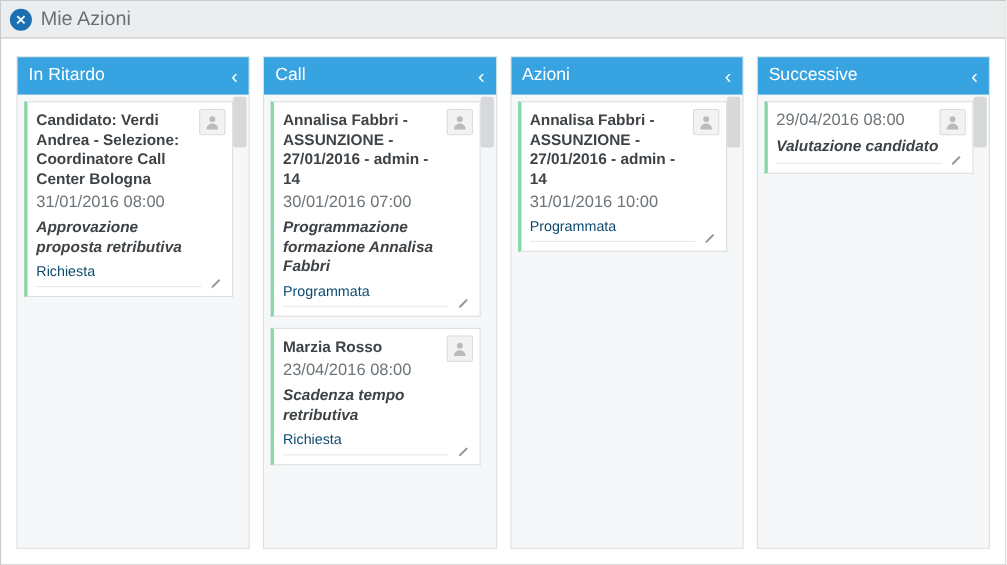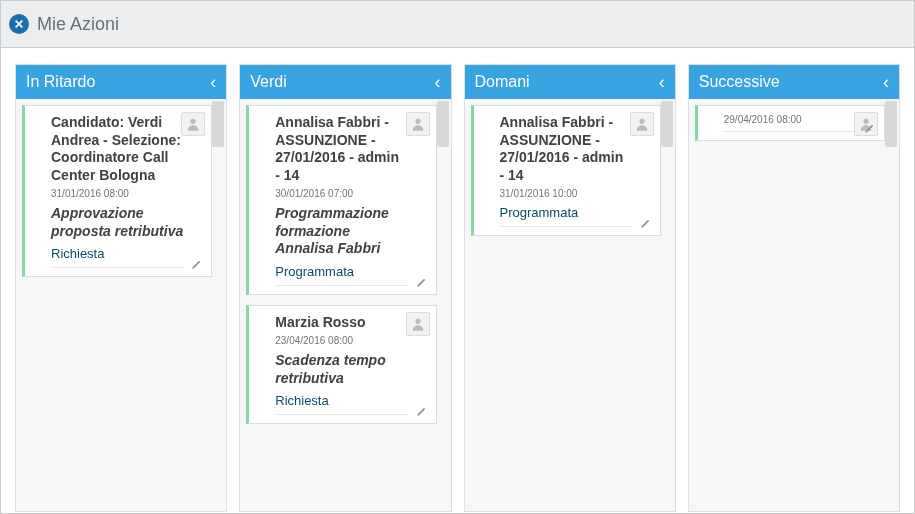--- a/index.html
+++ b/index.html
@@ -1,33 +1,33 @@
 <!DOCTYPE html>
 <html><head>
 <meta charset="utf-8">
 <style>
   * { box-sizing: border-box; margin: 0; padding: 0; }
   html, body { width: 915px; height: 514px; font-family: "Segoe UI", Tahoma, sans-serif; background: #fff; }
   .window { width: 915px; height: 514px; border: 1px solid #c7c9cb; background: #fff; }
-  .titlebar { height: 47px; background: #ecedee; border-bottom: 1px solid #c7c9cb; display: flex; align-items: center; padding: 0 8px; }
+  .titlebar { height: 34px; background: #ecedee; border-bottom: 1px solid #c7c9cb; display: flex; align-items: center; padding: 0 8px; }
   .close-circle { width: 20px; height: 20px; border-radius: 50%; background: #1b6fb3; color: #fff; display: flex; align-items: center; justify-content: center; font-size: 14px; line-height: 1; margin-right: 8px; cursor: pointer; }
   .title-text { color: #6b7075; font-size: 18px; }
   .board { display: flex; gap: 12px; padding: 16px 14px; height: calc(514px - 34px); }
   .column { flex: 1; background: #f6f7f8; border: 1px solid #dde0e2; display: flex; flex-direction: column; min-width: 0; }
   .col-header { height: 34px; background: #37a3e0; color: #fff; display: flex; align-items: center; justify-content: space-between; padding: 0 10px; font-size: 16px; cursor: pointer; }
   .col-header .chev { font-size: 18px; line-height: 1; }
   .col-body { position: relative; flex: 1; overflow: hidden; }
   .scrollbar { position: absolute; right: 2px; top: 2px; bottom: 2px; width: 12px; background: transparent; }
   .scrollbar .thumb { width: 100%; height: 46px; background: #d6d8da; border-radius: 2px; }
   .cards { padding: 6px 14px 6px 6px; display: flex; flex-direction: column; gap: 10px; }
-  .card { position: relative; background: #fff; border: 1px solid #dbdee0; padding: 8px 28px 8px 26px; border-left: 3px solid #86d6a6; }
+  .card { position: relative; background: #fff; border: 1px solid #dbdee0; padding: 8px 28px 8px 8px; border-left: 3px solid #86d6a6; }
   .avatar { position: absolute; top: 6px; right: 6px; width: 24px; height: 24px; background: #f2f2f2; border: 1px solid #dcdcdc; border-radius: 2px; display: flex; align-items: center; justify-content: center; }
   .avatar svg { width: 16px; height: 16px; fill: #b9bbbd; }
   .card-title { font-weight: 600; color: #3e4347; font-size: 14px; line-height: 1.25; margin-bottom: 4px; }
-  .card-date { font-size: 10px; color: #6e757a; margin-bottom: 6px; }
+  .card-date { font-size: 15px; color: #6e757a; margin-bottom: 6px; }
   .card-desc { font-style: italic; font-weight: 600; color: #3e4347; font-size: 14px; line-height: 1.25; margin-bottom: 6px; }
   .card-status { font-size: 13px; color: #0c4a6e; }
   .card-edit { position: absolute; right: 6px; bottom: 4px; width: 16px; height: 16px; display: flex; align-items: center; justify-content: center; cursor: pointer; }
   .card-edit svg { width: 12px; height: 12px; stroke: #8f9498; fill: #8f9498; transform: rotate(0deg); }
   .card-sep { border-top: 1px solid #e6e8ea; margin-top: 6px; height: 0; }
 </style>
 </head>
 <body>
 
 <div class="window">
@@ -70,21 +70,21 @@
           </div>
         </div>
         <div class="scrollbar">
             <div class="thumb"></div>
           </div>
       </div>
     </div>
 
     <div class="column">
       <div class="col-header">
-        <span>Verdi</span>
+        <span>Call</span>
         <span class="chev">‹</span>
       </div>
       <div class="col-body">
         <div class="cards">
           <div class="card">
             <div class="avatar">
               <svg viewBox="0 0 24 24">
                   <circle cx="12" cy="8" r="4"></circle>
                   <path d="M4 22c0-4.4 3.6-8 8-8s8 3.6 8 8"></path>
                 </svg>
@@ -120,21 +120,21 @@
           </div>
         </div>
         <div class="scrollbar">
             <div class="thumb"></div>
           </div>
       </div>
     </div>
 
     <div class="column">
       <div class="col-header">
-        <span>Domani</span>
+        <span>Azioni</span>
         <span class="chev">‹</span>
       </div>
       <div class="col-body">
         <div class="cards">
           <div class="card">
             <div class="avatar">
               <svg viewBox="0 0 24 24">
                   <circle cx="12" cy="8" r="4"></circle>
                   <path d="M4 22c0-4.4 3.6-8 8-8s8 3.6 8 8"></path>
                 </svg>
@@ -164,20 +164,21 @@
       <div class="col-body">
         <div class="cards">
           <div class="card">
             <div class="avatar">
               <svg viewBox="0 0 24 24">
                   <circle cx="12" cy="8" r="4"></circle>
                   <path d="M4 22c0-4.4 3.6-8 8-8s8 3.6 8 8"></path>
                 </svg>
             </div>
             <div class="card-date">29/04/2016 08:00</div>
+            <div class="card-desc">Valutazione candidato</div>
             <div class="card-status"></div>
             <div class="card-sep"></div>
             <div class="card-edit">
               <svg viewBox="0 0 24 24">
                   <path d="M3 21l3-1 12-12-2-2L4 18l-1 3z"></path>
                 </svg>
             </div>
           </div>
         </div>
         <div class="scrollbar">

